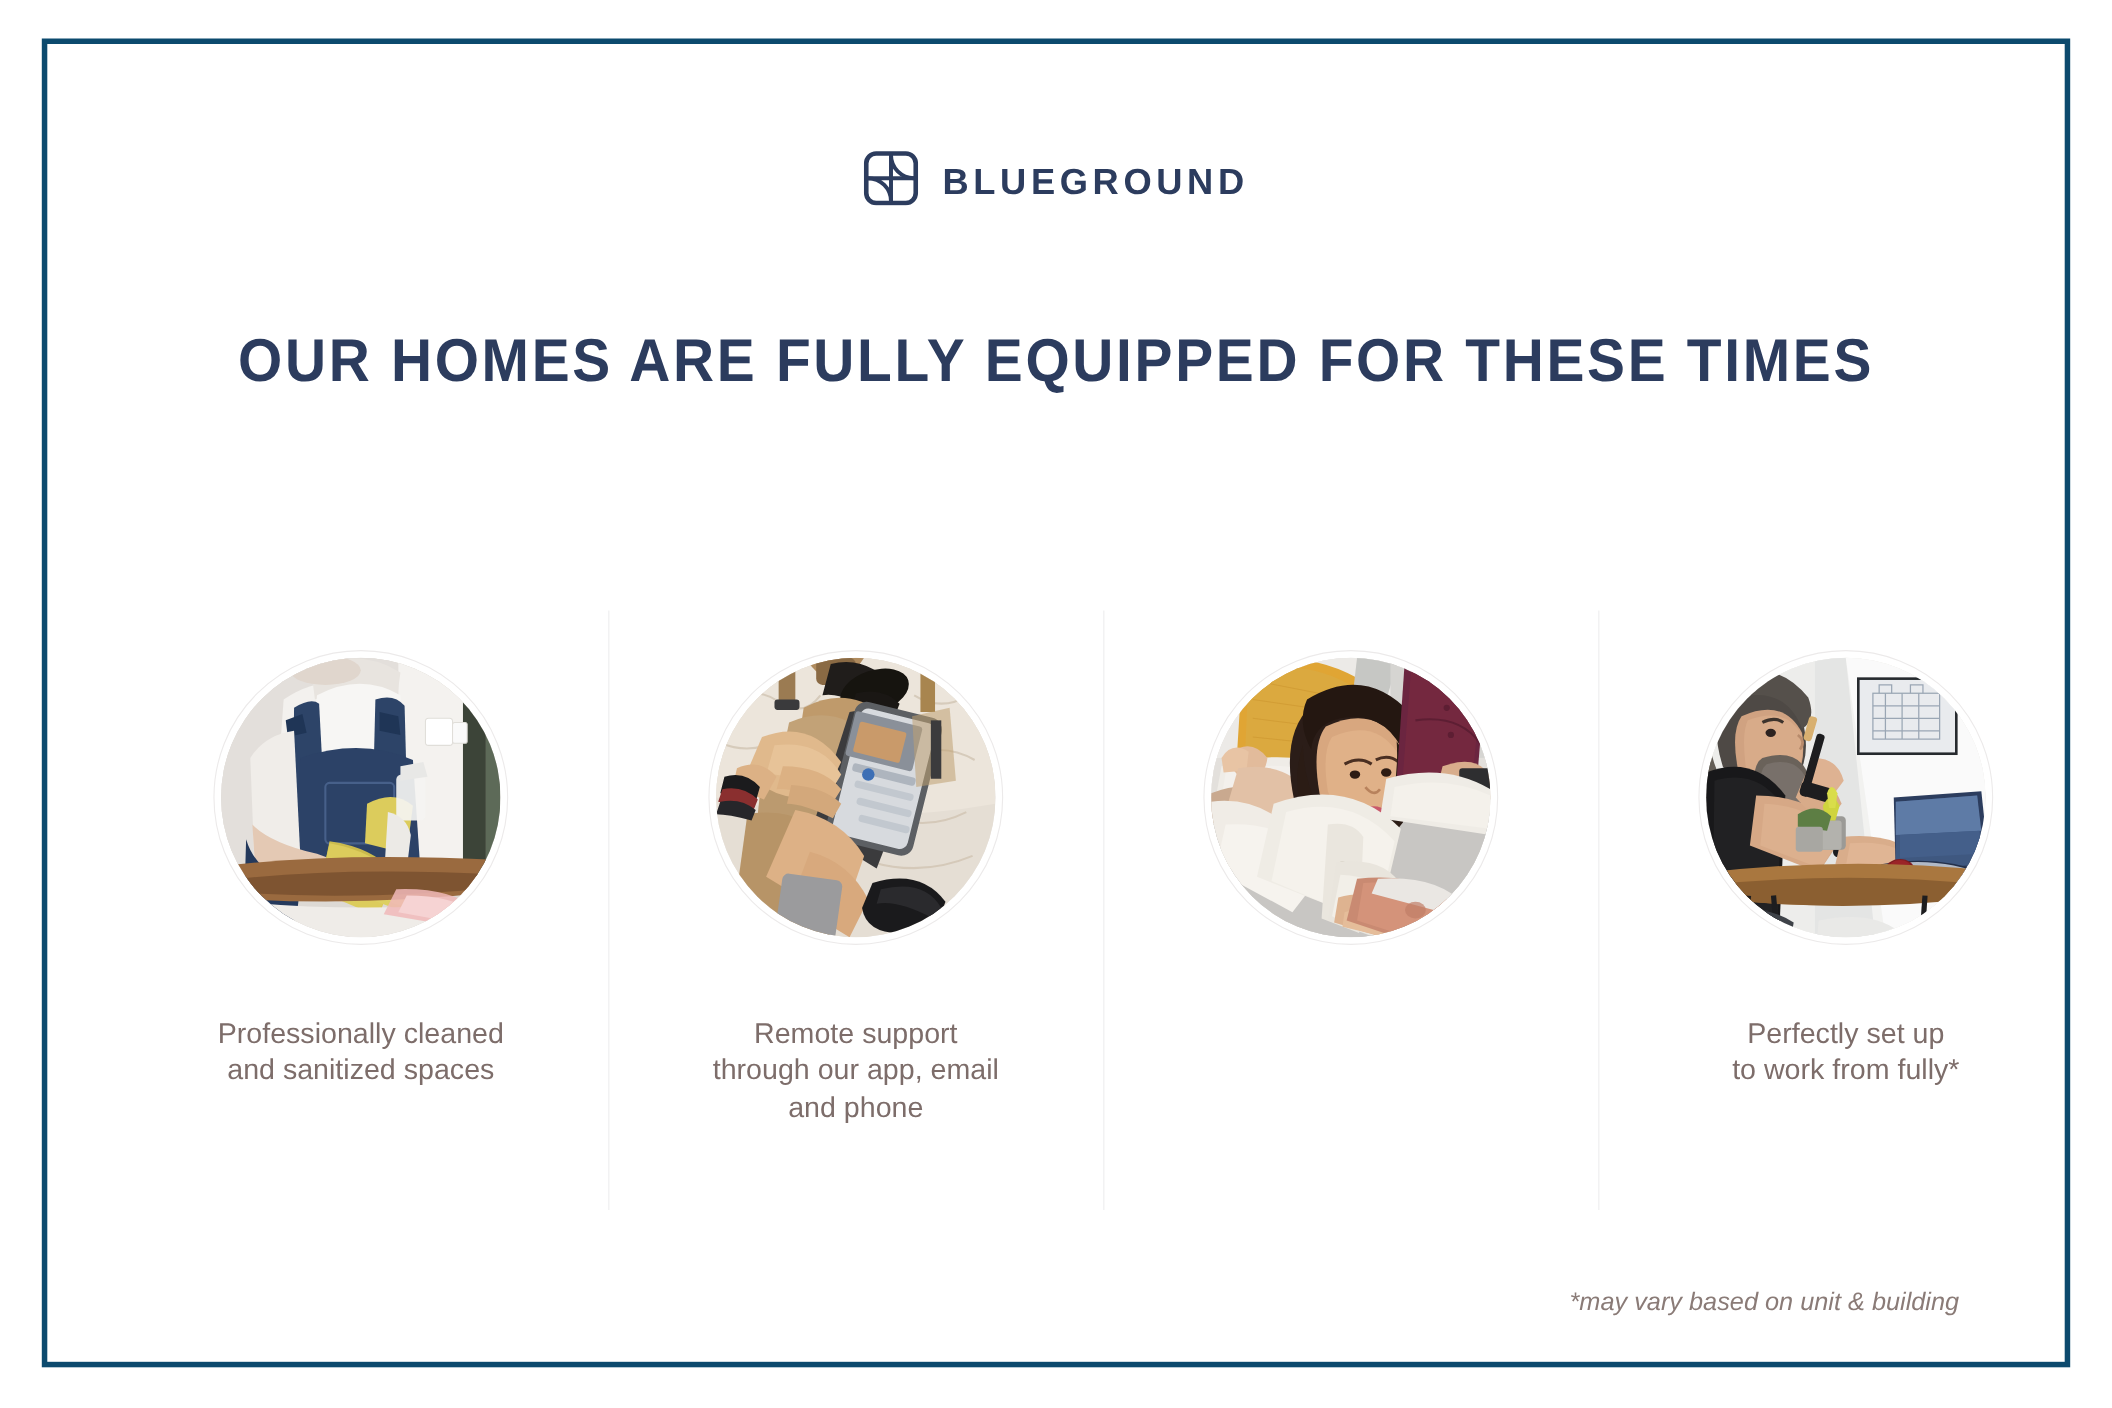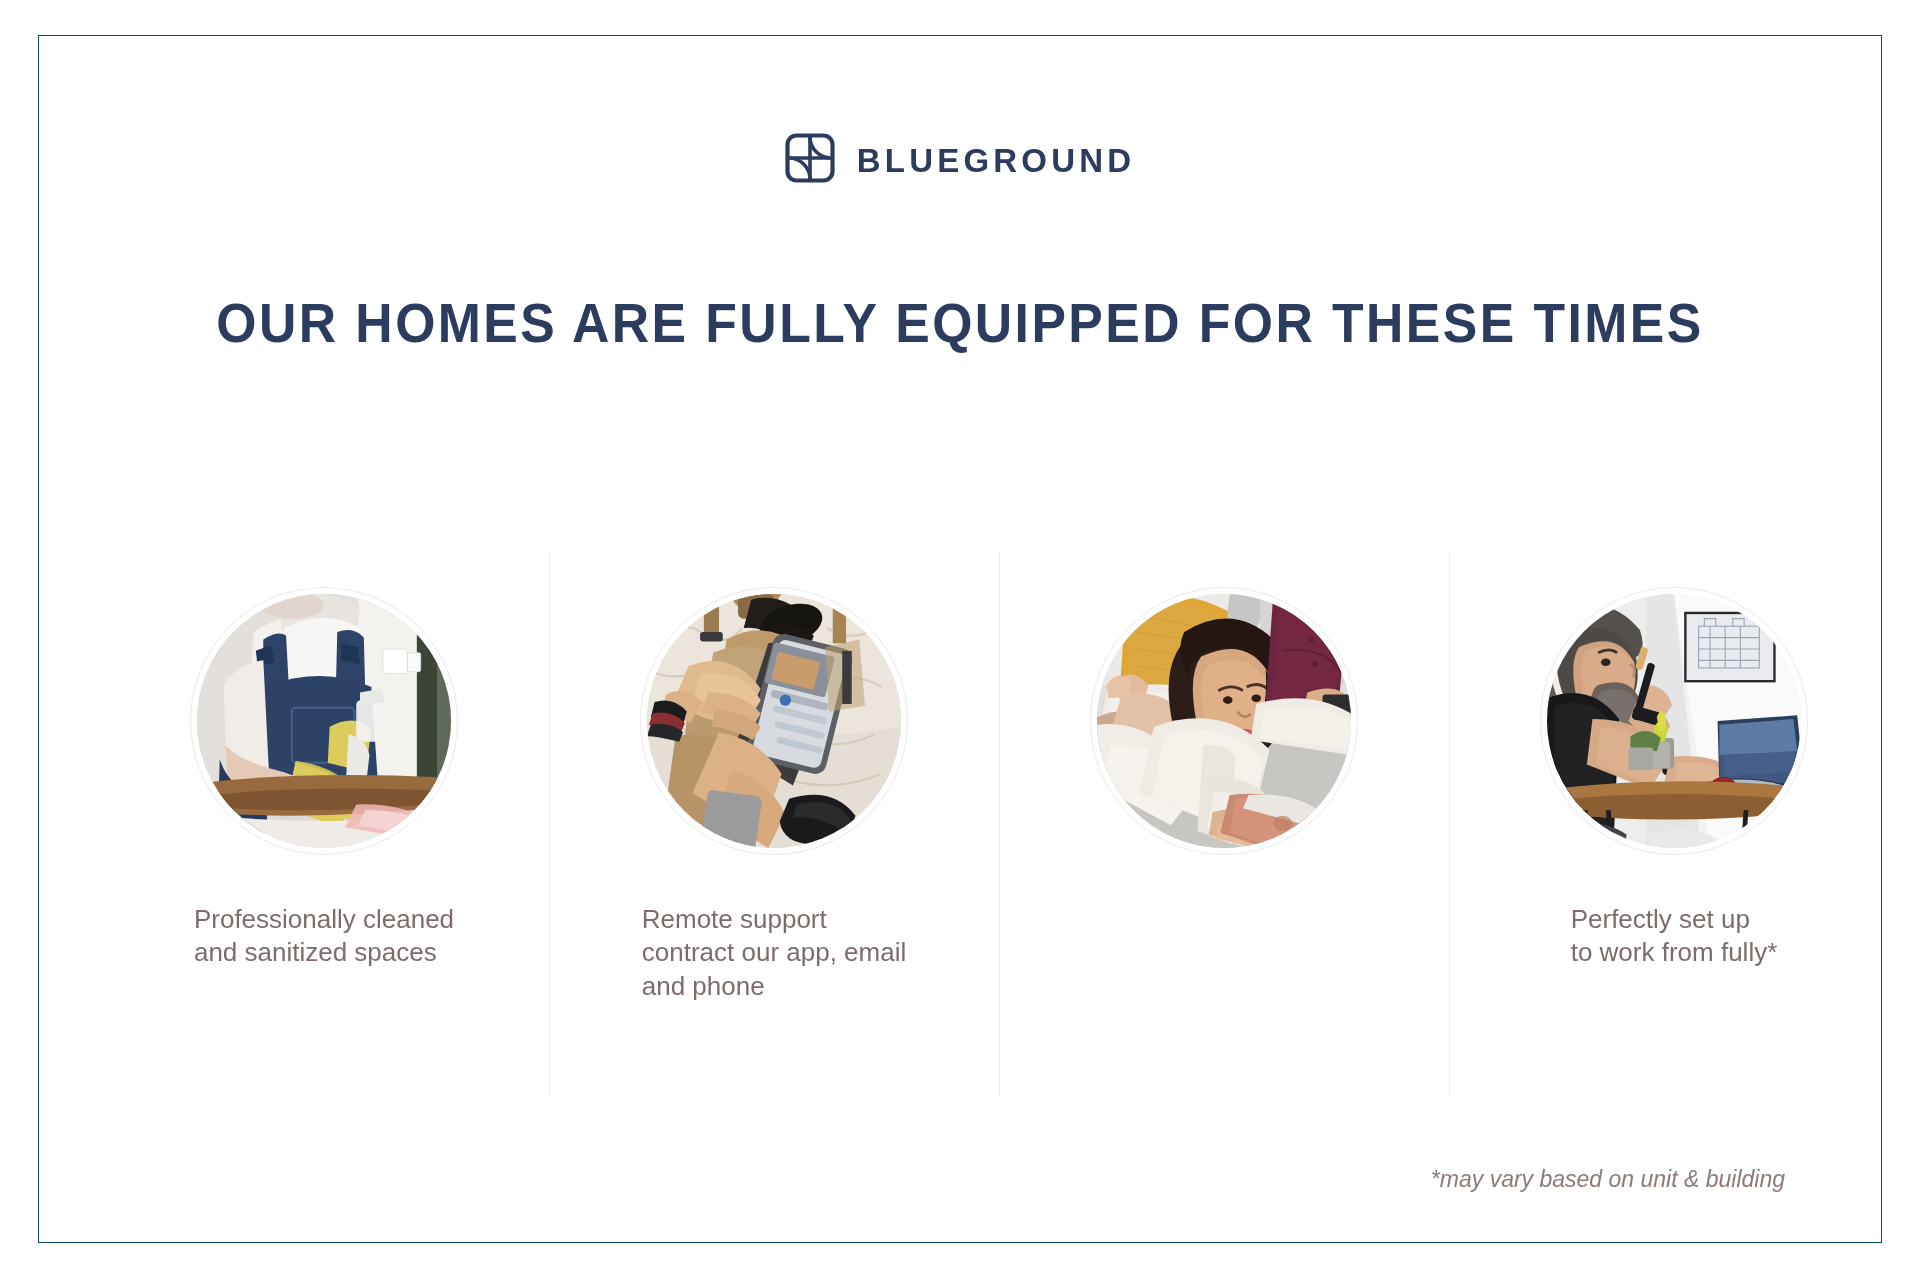--- a/index.html
+++ b/index.html
@@ -19,21 +19,21 @@
     background: #ffffff;
   }
 
   
   .frame {
     position: absolute;
     left: 38px;
     top: 35px;
     width: 1844px;
     height: 1208px;
-    border: 1px solid #0c4a6e;
+    border: 5px solid #0c4a6e;
     background: #ffffff;
   }
 
   
   .brand {
     position: absolute;
     left: 0;
     top: 97px;
     width: 100%;
     display: flex;
@@ -120,21 +120,22 @@
     width: 100%;
     height: 100%;
     border-radius: 50%;
     overflow: hidden;
     position: relative;
     background: #e9e6e2;
   }
   .photo-inner svg { display: block; width: 100%; height: 100%; }
 
   .caption {
-    margin-top: 48px;
+    margin-top: 64px;
+    text-align: center;
     font-size: 26px;
     line-height: 1.28;
     color: #7d6d6a;
     max-width: 300px;
     font-weight: 400;
   }
 
   
   .footnote {
     position: absolute;
@@ -267,21 +268,21 @@
               <path d="M158 222 q42 -10 58 18 l-8 10 q-34 -18 -54 -14 z" fill="#2a2a2d"></path>
               <rect x="60" y="0" width="16" height="48" fill="#9b7b52"></rect>
               <rect x="56" y="40" width="24" height="10" rx="3" fill="#3a3a3c"></rect>
               <rect x="196" y="0" width="14" height="52" fill="#a8854f"></rect>
               <path d="M188 56 l36 -8 6 70 -38 6 z" fill="#bfa071" opacity="0.55"></path>
               <rect x="206" y="60" width="10" height="56" fill="#3b3b3d"></rect>
             </svg>
           </div>
         </div>
         <div class="caption" style="white-space: pre-line;">Remote support
-contract our app, email
+through our app, email
 and phone</div>
       </div>
 
       <div class="col">
         <div class="photo">
           <div class="photo-inner">
             <svg viewBox="0 0 268 268" preserveAspectRatio="xMidYMid slice">
               <rect width="268" height="268" fill="#e8e6e3"></rect>
               <rect x="0" y="0" width="268" height="120" fill="#eceae7"></rect>
               <path d="M30 10 q60 -22 118 14 l-6 92 -118 -10 z" fill="#e0a534"></path>

